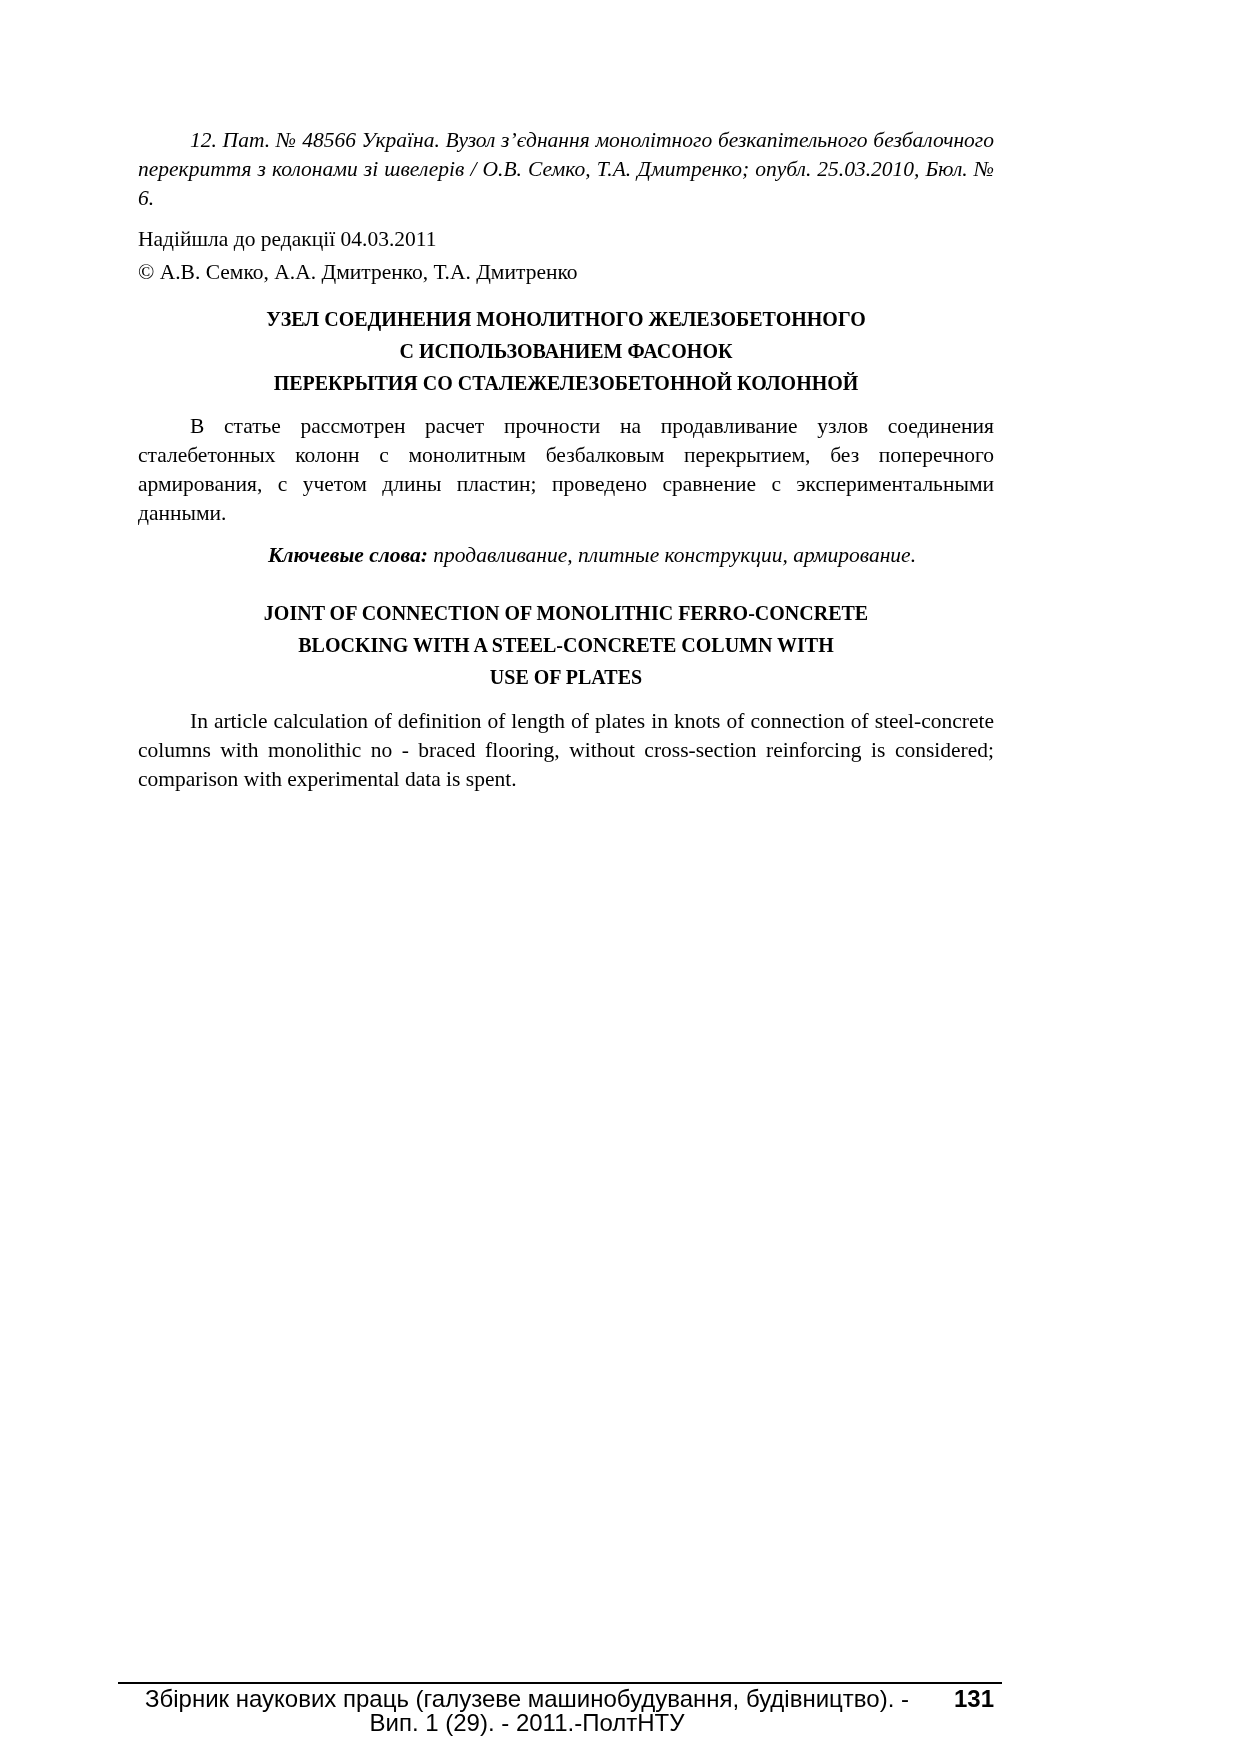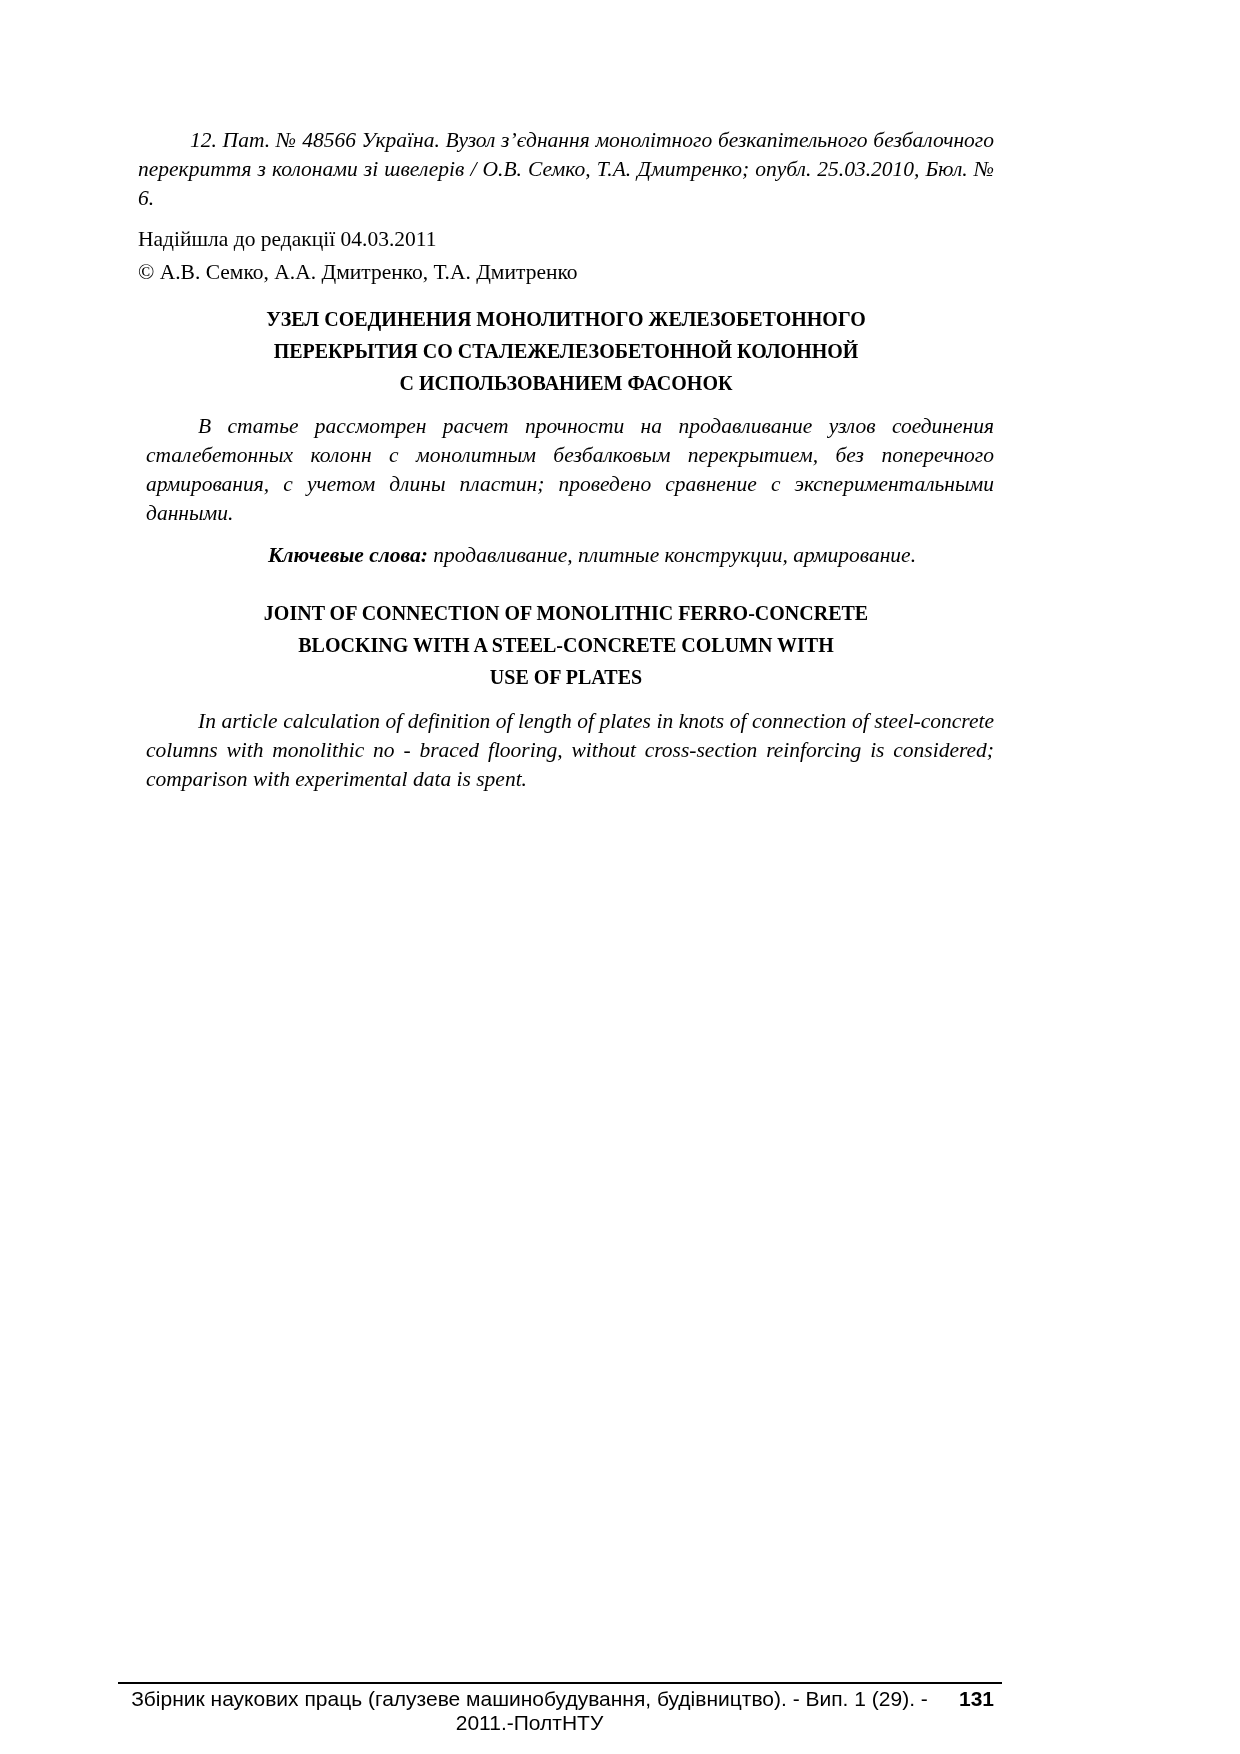--- a/index.html
+++ b/index.html
@@ -38,44 +38,43 @@
   .received { margin-bottom: 4px; }
   .copyright { margin-bottom: 16px; }
   .title-block {
     text-align: center;
     font-weight: bold;
     font-size: 20px;
     line-height: 32px;
     margin: 0 0 13px 0;
   }
   .abstract {
-    font-style: italic;
     text-align: justify;
     text-indent: 52px;
-    margin: 0 0 13px 8px;
+    margin: 0 0 13px 0;
   }
   .keywords {
     font-style: italic;
     text-indent: 52px;
     margin: 0 0 27px 0;
     text-align: center;
   }
   .kw-label {
     font-weight: bold;
   }
   .title-en { margin-bottom: 14px; text-align: center; }
   .footer {
     position: absolute;
     left: 118px;
     top: 1682px;
     width: 884px;
     border-top: 2px solid #000000;
     padding-top: 3px;
     font-family: "Liberation Sans", sans-serif;
-    font-size: 21px;
+    font-size: 24px;
     line-height: 24px;
     display: flex;
     align-items: baseline;
   }
   .footer-text {
     flex: 1;
     text-align: center;
   }
   .footer-page {
     font-weight: bold;
@@ -89,22 +88,22 @@
 <div class="content">
 
   <p class="para reference">12. Пат. № 48566 Україна. Вузол з’єднання монолітного безкапітельного безбалочного перекриття з колонами зі швелерів / О.В. Семко, Т.А. Дмитренко; опубл. 25.03.2010, Бюл. № 6.</p>
 
   <p class="para right-line received">Надійшла до редакції 04.03.2011</p>
 
   <p class="para right-line copyright">© А.В. Семко, А.А. Дмитренко, Т.А. Дмитренко</p>
 
   <div class="title-block">
     <div>УЗЕЛ СОЕДИНЕНИЯ МОНОЛИТНОГО ЖЕЛЕЗОБЕТОННОГО</div>
+    <div>С ИСПОЛЬЗОВАНИЕМ ФАСОНОК</div>
     <div>ПЕРЕКРЫТИЯ СО СТАЛЕЖЕЛЕЗОБЕТОННОЙ КОЛОННОЙ</div>
-    <div>С ИСПОЛЬЗОВАНИЕМ ФАСОНОК</div>
   </div>
 
   <p class="para abstract">В статье рассмотрен расчет прочности на продавливание узлов соединения сталебетонных колонн с монолитным безбалковым перекрытием, без поперечного армирования, с учетом длины пластин; проведено сравнение с экспериментальными данными.</p>
 
   <p class="para keywords">
     <span class="kw-label">Ключевые слова:</span><span> продавливание, плитные конструкции, армирование.</span>
   </p>
 
   <div class="title-block title-en">
     <div>JOINT OF CONNECTION OF MONOLITHIC FERRO-CONCRETE</div>

